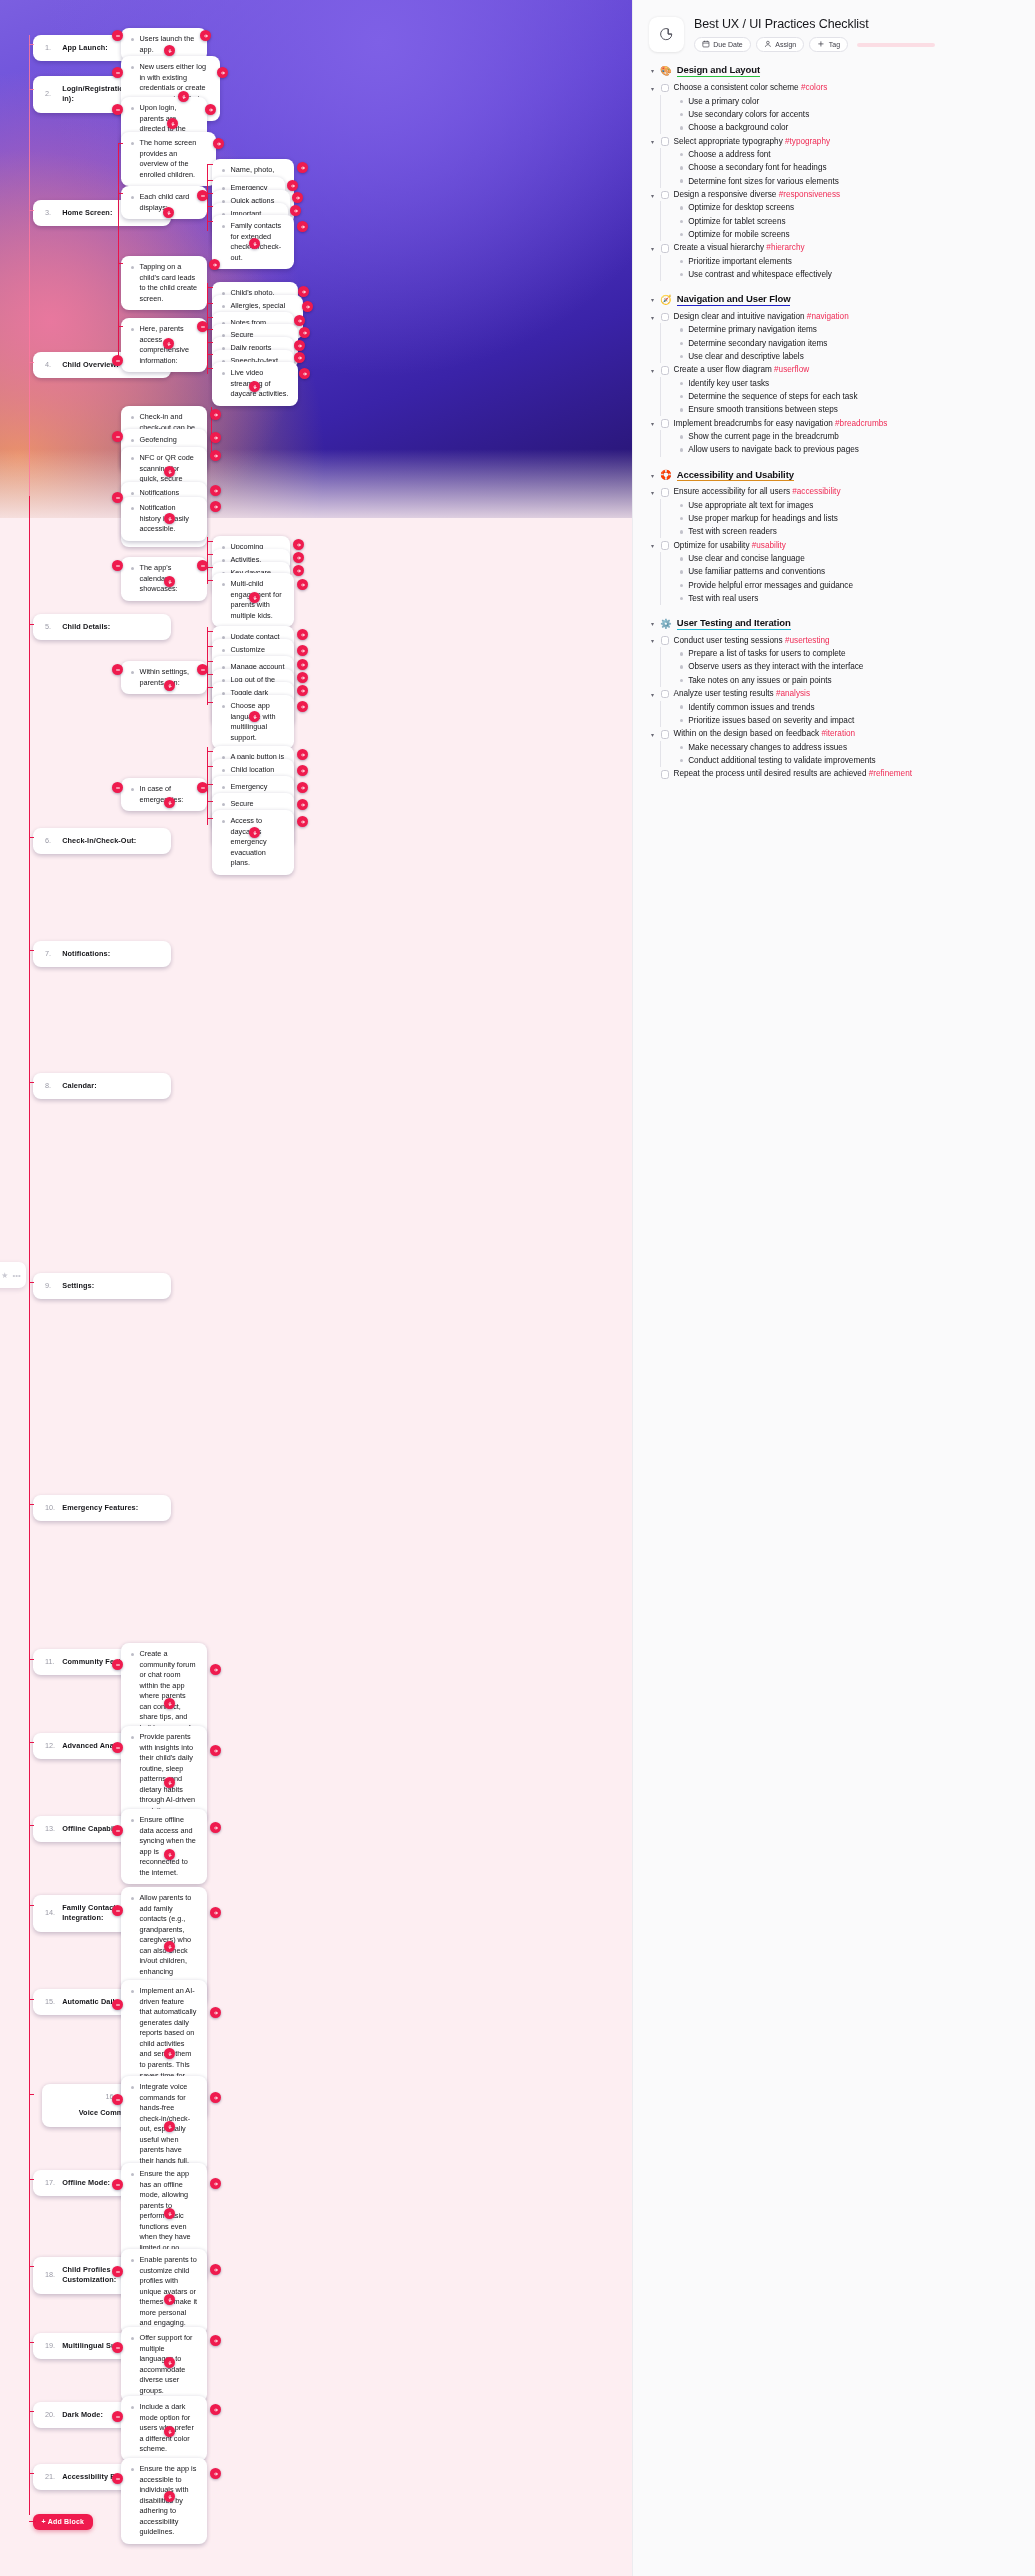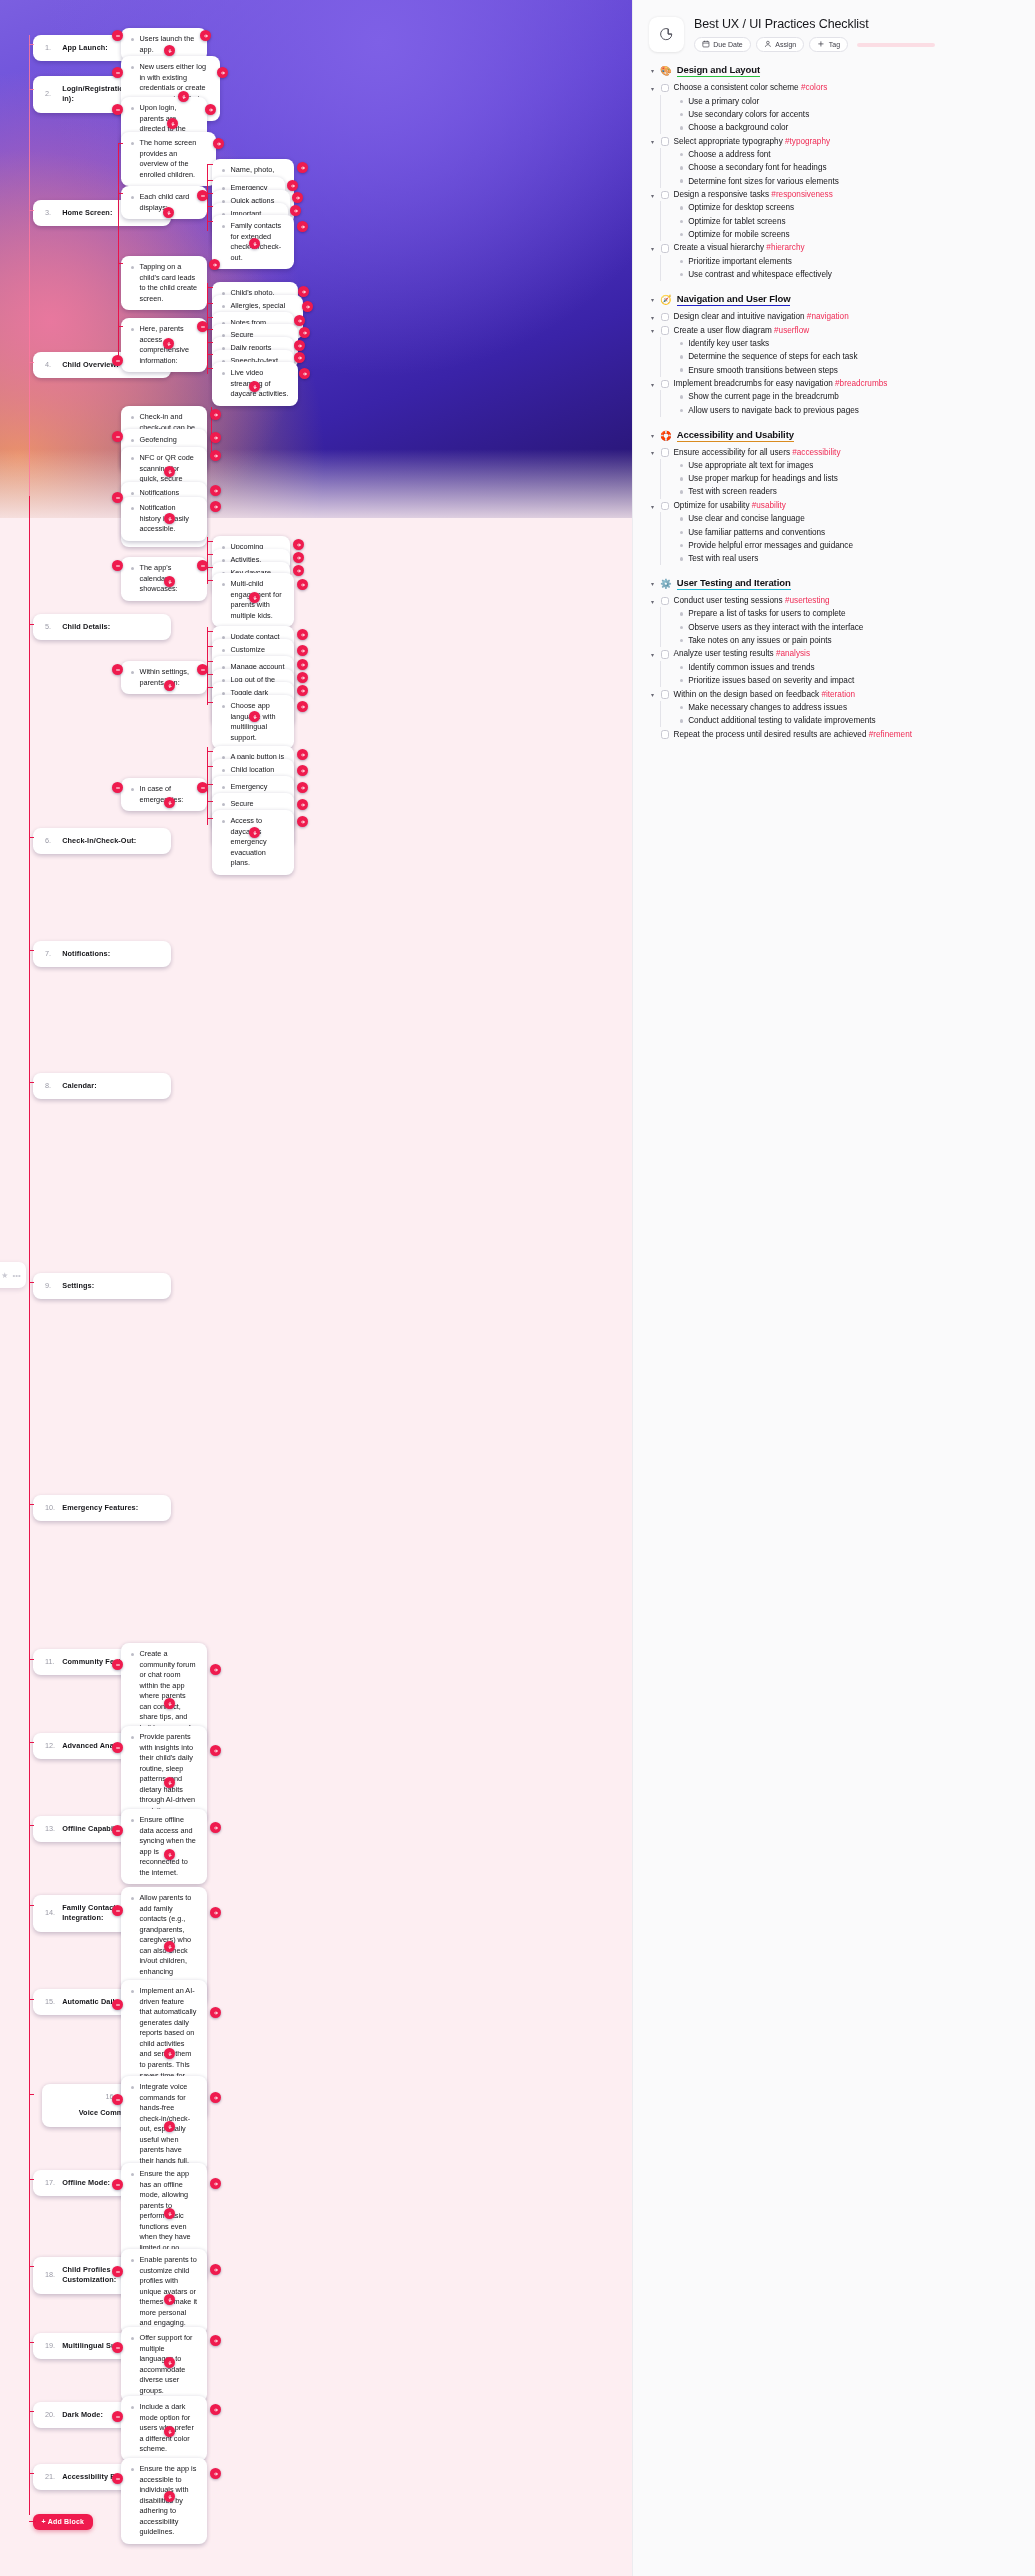--- a/index.html
+++ b/index.html
@@ -1208,21 +1208,21 @@
             <span class="sub-label">Choose a secondary font for headings</span>
           </div>
           <div class="sub-row">
             <span class="bullet"></span>
             <span class="sub-label">Determine font sizes for various elements</span>
           </div>
         </div>
         <div class="task-row">
           <span class="caret">▾</span>
           <span class="cbox"></span>
-          <span class="task-label"><span>Design a responsive tasks </span><span class="tag">#responsiveness</span></span>
+          <span class="task-label"><span>Design a responsive diverse </span><span class="tag">#responsiveness</span></span>
         </div>
         <div class="sub-rows">
           <div class="sub-row">
             <span class="bullet"></span>
             <span class="sub-label">Optimize for desktop screens</span>
           </div>
           <div class="sub-row">
             <span class="bullet"></span>
             <span class="sub-label">Optimize for tablet screens</span>
           </div>
@@ -1250,20 +1250,34 @@
       <div class="section">
         <div class="section-head">
           <span class="caret">▾</span>
           <span class="sec-emoji">🧭</span>
           <span class="sec-title" style="border-bottom-color:#2020c8">Navigation and User Flow</span>
         </div>
         <div class="task-row">
           <span class="caret">▾</span>
           <span class="cbox"></span>
           <span class="task-label"><span>Design clear and intuitive navigation </span><span class="tag">#navigation</span></span>
+        </div>
+        <div class="sub-rows">
+          <div class="sub-row">
+            <span class="bullet"></span>
+            <span class="sub-label">Determine primary navigation items</span>
+          </div>
+          <div class="sub-row">
+            <span class="bullet"></span>
+            <span class="sub-label">Determine secondary navigation items</span>
+          </div>
+          <div class="sub-row">
+            <span class="bullet"></span>
+            <span class="sub-label">Use clear and descriptive labels</span>
+          </div>
         </div>
         <div class="task-row">
           <span class="caret">▾</span>
           <span class="cbox"></span>
           <span class="task-label"><span>Create a user flow diagram </span><span class="tag">#userflow</span></span>
         </div>
         <div class="sub-rows">
           <div class="sub-row">
             <span class="bullet"></span>
             <span class="sub-label">Identify key user tasks</span>

